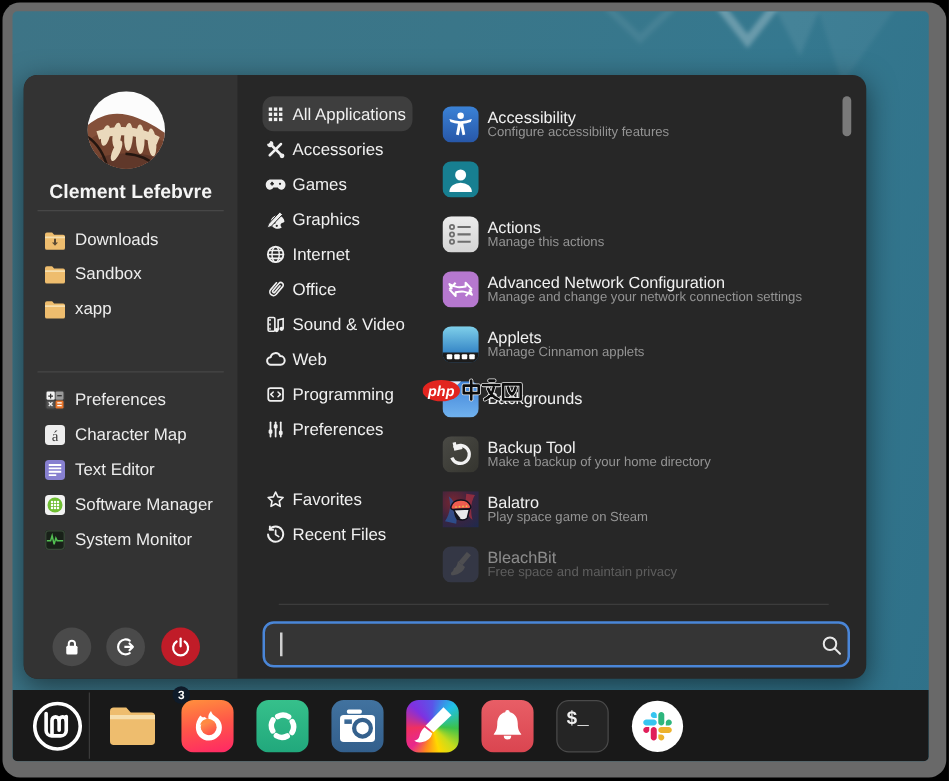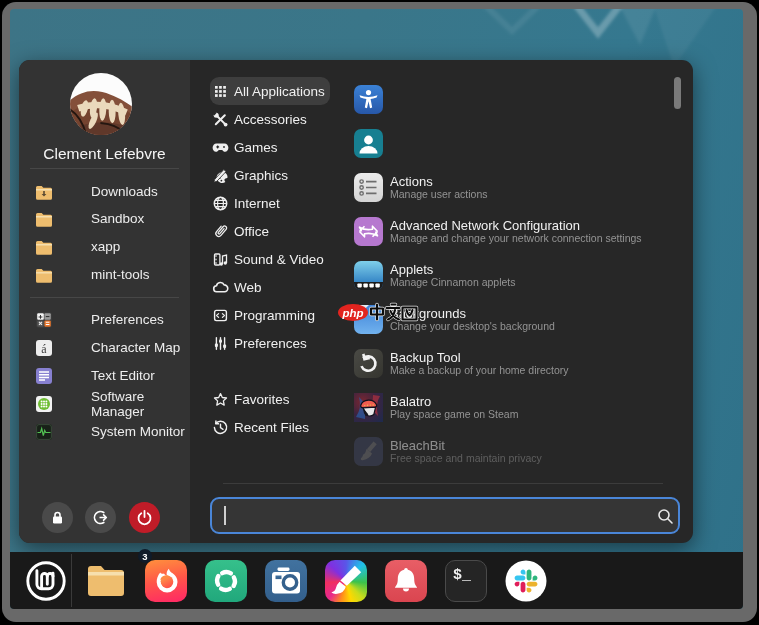--- a/index.html
+++ b/index.html
@@ -8,24 +8,24 @@
 *{box-sizing:border-box;}
 .frame{position:absolute;left:2px;top:2px;width:755px;height:620px;background:#696969;border-radius:14px;}
 .desktop{position:absolute;left:10px;top:9px;width:733px;height:600px;border-radius:4px;overflow:hidden;
   background:linear-gradient(105deg,#3d7486 0%,#3a7689 40%,#35788f 70%,#2f7189 100%);}
 .wp{position:absolute;left:0;top:0;}
 .menu{position:absolute;left:9px;top:51px;width:674px;height:483px;background:#272727;border-radius:11px;
   box-shadow:0 6px 22px rgba(0,0,0,.5);}
 .sidebar{position:absolute;left:0;top:0;width:171px;height:483px;background:#333333;border-radius:11px 0 0 11px;}
 .avatar{position:absolute;left:51px;top:13px;width:62px;height:62px;}
 .uname{position:absolute;left:0;top:85px;width:171px;text-align:center;color:#f5f5f5;
-  font-size:15.5px;font-weight:normal;}
+  font-size:15.5px;font-weight:bold;}
 .ssep{position:absolute;left:11px;width:149px;height:1px;background:#474747;}
 .srow{position:absolute;left:0;width:171px;height:27px;display:flex;align-items:center;
-  padding-left:15px;color:#ededed;font-size:13.5px;gap:31px;}
+  padding-left:15px;color:#ededed;font-size:13.5px;}
 .srow .sic{width:20px;height:20px;margin-right:6px;flex:none;}
 .cbtn{position:absolute;width:31px;height:31px;border-radius:50%;background:#4a4a4a;top:442px;
   display:flex;align-items:center;justify-content:center;}
 .cbtn.red{background:#c01c28;}
 .cats{position:absolute;left:171px;top:0;width:170px;height:483px;}
 .pill{position:absolute;left:20px;top:17px;width:120px;height:28px;border-radius:9px;background:#3e3e3e;}
 .crow{position:absolute;left:22px;height:26px;display:flex;align-items:center;color:#f0f0f0;font-size:13.5px;}
 .crow .cic{width:17px;height:17px;margin-right:5px;flex:none;}
 .apps{position:absolute;left:330px;top:0;width:340px;height:483px;}
 .arow{position:absolute;left:0;width:340px;height:44px;display:flex;align-items:center;}
@@ -107,27 +107,20 @@
           </svg>
           <span>Sandbox</span>
         </div>
       <div class="srow" style="top:173px">
           <svg class="sic" viewBox="0 0 20 20">
             <path d="M2 5.5 a1.5 1.5 0 0 1 1.5 -1.5 h4.2 l1.6 1.8 h7.2 a1.5 1.5 0 0 1 1.5 1.5 v9 a1.5 1.5 0 0 1 -1.5 1.5 h-13 a1.5 1.5 0 0 1 -1.5 -1.5 z" fill="#eebd6e"></path>
             <path d="M2 7.1 h16 v1.4 h-16 z" fill="#f6dfae"></path>
           </svg>
           <span>xapp</span>
         </div>
-      <div class="srow" style="top:201px">
-          <svg class="sic" viewBox="0 0 20 20">
-            <path d="M2 5.5 a1.5 1.5 0 0 1 1.5 -1.5 h4.2 l1.6 1.8 h7.2 a1.5 1.5 0 0 1 1.5 1.5 v9 a1.5 1.5 0 0 1 -1.5 1.5 h-13 a1.5 1.5 0 0 1 -1.5 -1.5 z" fill="#eebd6e"></path>
-            <path d="M2 7.1 h16 v1.4 h-16 z" fill="#f6dfae"></path>
-          </svg>
-          <span>mint-tools</span>
-        </div>
 
       <div class="ssep" style="top:237px"></div>
       <div class="srow" style="top:246px">
           <svg class="sic" viewBox="0 0 20 20">
             <rect x="2" y="2" width="16" height="16" rx="3" fill="#3a3a3a"></rect>
             <rect x="3.2" y="3.2" width="6.6" height="6.6" rx="1" fill="#f4f4f4"></rect>
             <path d="M6 5 h1 v1.4 h1.4 v1 h-1.4 v1.4 h-1 v-1.4 h-1.4 v-1 h1.4 z" fill="#333"></path>
             <rect x="10.4" y="3.2" width="6.4" height="6.6" rx="1" fill="#9a9a9a"></rect>
             <rect x="11.8" y="6" width="3.6" height="1.1" fill="#333"></rect>
             <rect x="3.2" y="10.4" width="6.6" height="6.4" rx="1" fill="#555"></rect>
@@ -333,20 +326,24 @@
             <defs>
               <linearGradient id="gacc" x1="0" y1="0" x2="0" y2="1">
                 <stop offset="0" stop-color="#3b82d6"></stop>
                 <stop offset="1" stop-color="#2757a8"></stop>
               </linearGradient>
             </defs>
             <rect width="29" height="29" rx="7" fill="url(#gacc)"></rect>
             <circle cx="14.5" cy="7.6" r="2.6" fill="#fff"></circle>
             <path d="M5.5 10.2 q9 3.4 18 0 l-.9 2.4 q-3.8 1.3 -6 1.4 l1.6 8.6 -2.2 .6 -1.5 -7 -1.5 7 -2.2 -.6 1.6 -8.6 q-2.2 -.1 -6 -1.4 z" fill="#fff"></path>
           </svg>
+          <div>
+            <div class="at">Accessibility</div>
+            <div class="as">Configure accessibility features</div>
+          </div>
         </div>
       <div class="arow" style="top:61px">
           <svg class="aic" viewBox="0 0 29 29">
             <rect width="29" height="29" rx="7" fill="#177f91"></rect>
             <circle cx="14.5" cy="11" r="4.4" fill="#fff"></circle>
             <path d="M5.5 24.5 a9 7.4 0 0 1 18 0 z" fill="#fff"></path>
           </svg>
         </div>
       <div class="arow" style="top:105px">
           <svg class="aic" viewBox="0 0 29 29">
@@ -363,21 +360,21 @@
               <line x1="12" y1="20.4" x2="22.5" y2="20.4"></line>
             </g>
             <g fill="none" stroke="#6e6e6e" stroke-width="1.4">
               <circle cx="7.6" cy="8.6" r="1.7"></circle>
               <circle cx="7.6" cy="14.5" r="1.7"></circle>
               <circle cx="7.6" cy="20.4" r="1.7"></circle>
             </g>
           </svg>
           <div>
             <div class="at">Actions</div>
-            <div class="as">Manage user actions</div>
+            <div class="as">Manage this actions</div>
           </div>
         </div>
       <div class="arow" style="top:193px">
           <svg class="aic" viewBox="0 0 29 29">
             <defs>
               <linearGradient id="gapl" x1="0" y1="0" x2="0" y2="1">
                 <stop offset="0" stop-color="#7fd0ea"></stop>
                 <stop offset=".8" stop-color="#2f7fc3"></stop>
                 <stop offset="1" stop-color="#2a72b5"></stop>
               </linearGradient>
@@ -415,21 +412,20 @@
               <linearGradient id="gbg" x1="0" y1="0" x2="0" y2="1">
                 <stop offset="0" stop-color="#3f83d8"></stop>
                 <stop offset="1" stop-color="#71b2ee"></stop>
               </linearGradient>
             </defs>
             <rect width="29" height="29" rx="7" fill="url(#gbg)"></rect>
             <path d="M0 7 a7 7 0 0 1 7 -7 h8 l-15 14 z" fill="#e8eef6"></path>
           </svg>
           <div>
             <div class="at">Backgrounds</div>
-            <div class="as">Change your desktop's background</div>
           </div>
         </div>
       <div class="arow" style="top:281px">
           <svg class="aic" viewBox="0 0 29 29">
             <defs>
               <linearGradient id="gbk" x1="0" y1="0" x2="1" y2="1">
                 <stop offset="0" stop-color="#4a4a45"></stop>
                 <stop offset="1" stop-color="#35352f"></stop>
               </linearGradient>
             </defs>

